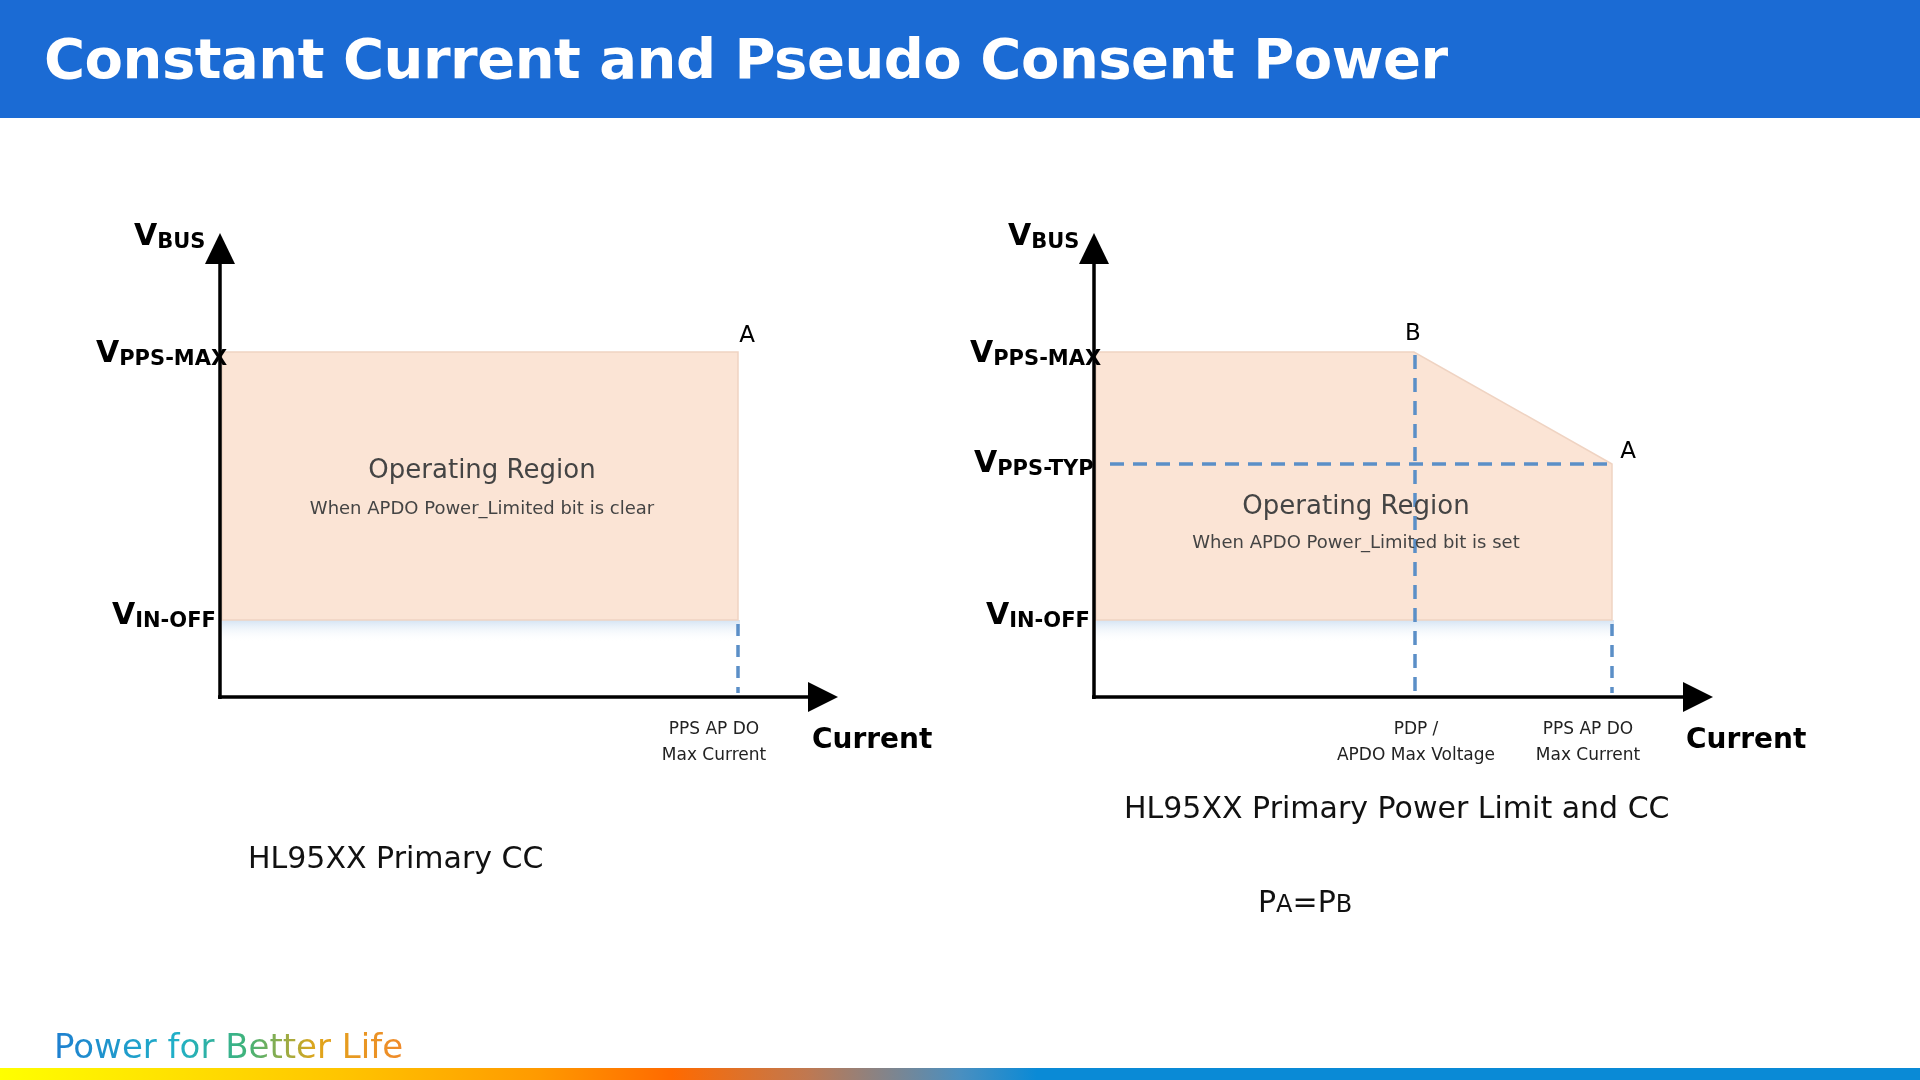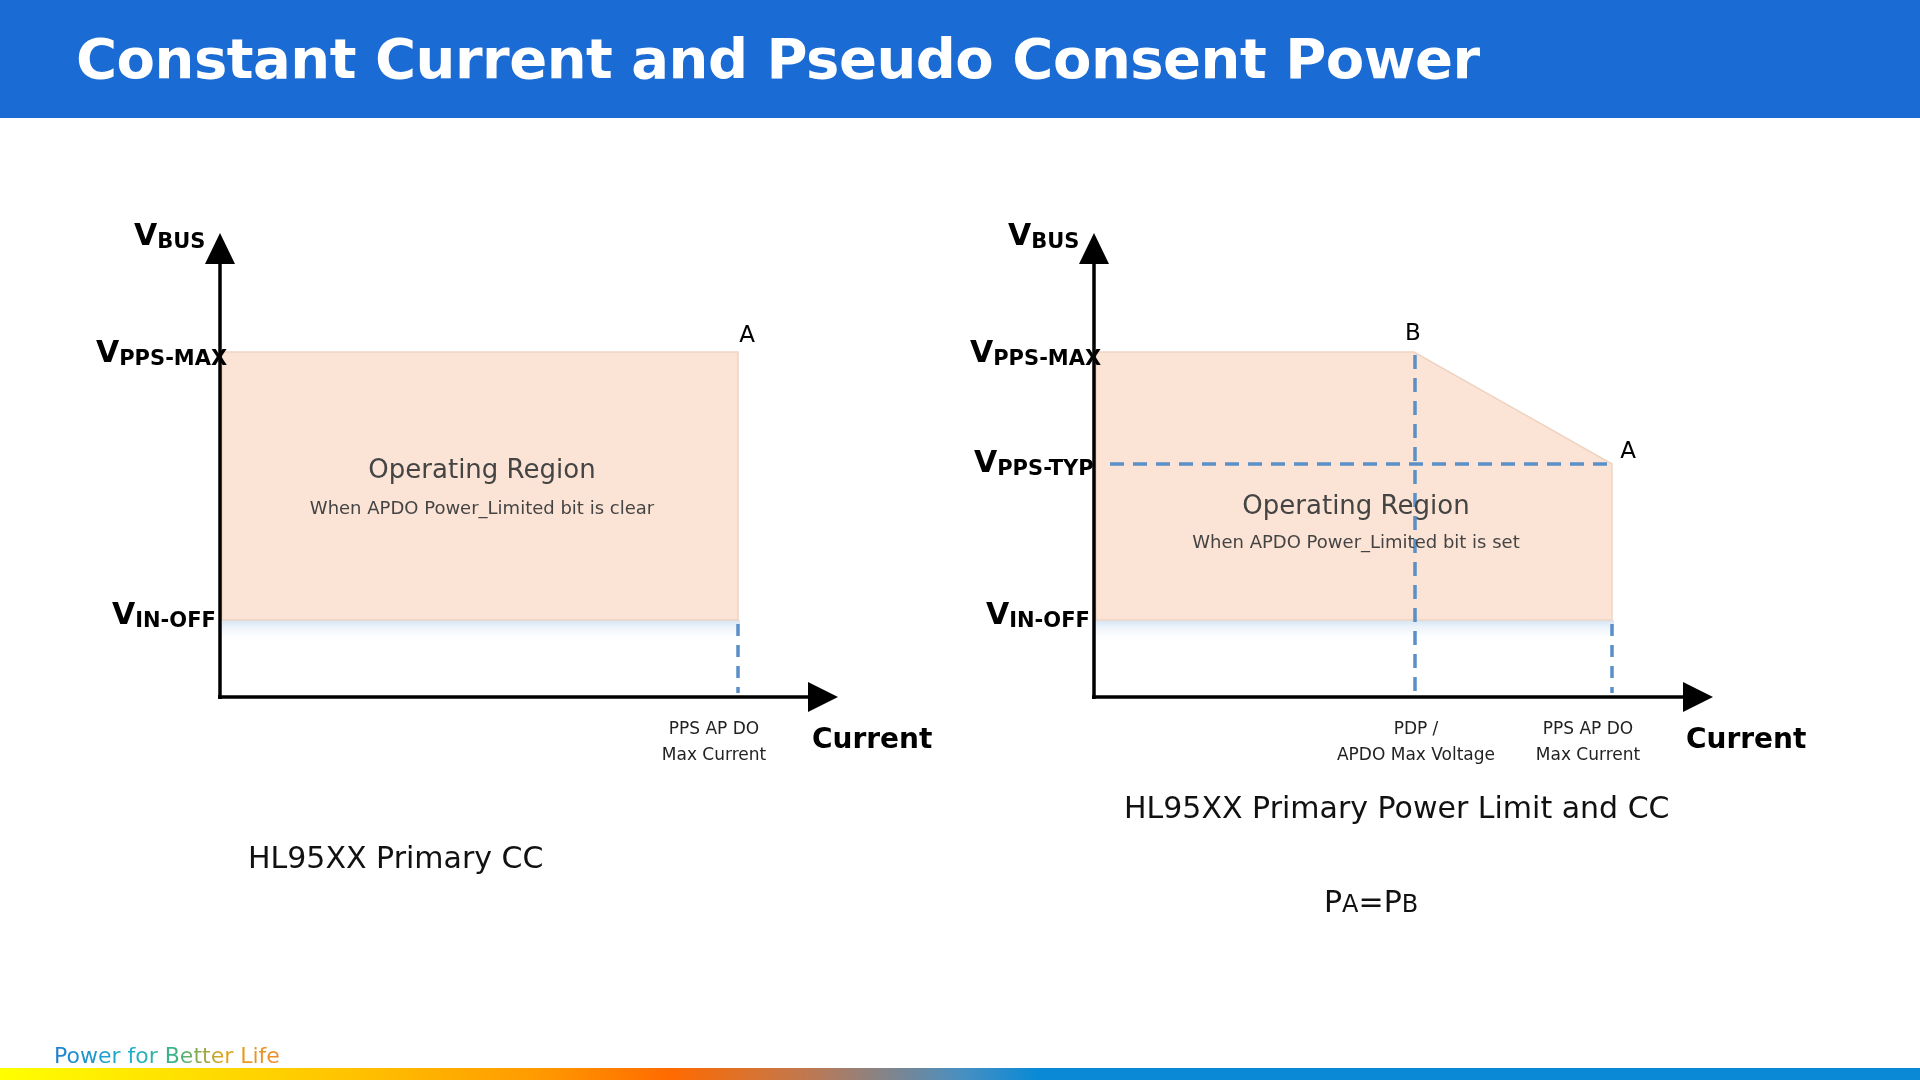--- a/index.html
+++ b/index.html
@@ -6,36 +6,36 @@
     body {
       width: 1920px; height: 1080px; position: relative; overflow: hidden;
       background: #ffffff;
       font-family: "Liberation Sans", "DejaVu Sans", sans-serif;
     }
     .title-bar {
       position: absolute; left: 0; top: 0; width: 1920px; height: 118px;
       background: #1b6bd4;
     }
     .title-text {
-      position: absolute; left: 76px; top: 26px;
+      position: absolute; left: 44px; top: 26px;
       color: #ffffff; font-weight: bold; font-size: 56px;
       font-family: "DejaVu Sans", sans-serif; letter-spacing: -0.5px;
       white-space: nowrap;
     }
     svg.diagram { position: absolute; left: 0; top: 0; }
     .lbl { font-family: "DejaVu Sans", sans-serif; fill: #000; }
     .caption {
       position: absolute; font-size: 30px; color: #111;
       font-family: "DejaVu Sans", sans-serif; text-align: left; white-space: nowrap;
     }
     .tagline {
-      position: absolute; left: 54px; top: 1026px; font-size: 22px;
+      position: absolute; left: 54px; top: 1026px; font-size: 34px;
       font-family: "DejaVu Sans", sans-serif; white-space: nowrap;
       background: linear-gradient(90deg, #1e7fd0 0%, #20b0c8 35%, #3fb37a 55%, #e0a51a 75%, #f08a2a 100%);
-      -webkit-background-clip: text; background-clip: text; color: transparent; margin-top: 17px;
+      -webkit-background-clip: text; background-clip: text; color: transparent;
     }
     .bottom-bar {
       position: absolute; left: 0; top: 1068px; width: 1920px; height: 12px;
       background: linear-gradient(90deg, #ffff00 0%, #ffc400 18%, #ff9a00 28%, #ff6a00 35%, #c07850 42%, #4a8fc0 50%, #0a8ad6 54%, #0a8ad6 100%);
     }
   </style>
 </head>
 <body>
 
 <div class="title-bar">
@@ -96,18 +96,18 @@
     <text class="lbl" x="1416" y="734" font-size="17" text-anchor="middle" style="fill:#222">PDP /</text>
     <text class="lbl" x="1416" y="760" font-size="17" text-anchor="middle" style="fill:#222">APDO Max Voltage</text>
     <text class="lbl" x="1588" y="734" font-size="17" text-anchor="middle" style="fill:#222">PPS AP DO</text>
     <text class="lbl" x="1588" y="760" font-size="17" text-anchor="middle" style="fill:#222">Max Current</text>
     <text class="lbl" x="1686" y="748" font-size="28" font-weight="bold">Current</text>
   </g>
 </svg>
 
 <div class="caption" style="left:248px; width:400px; top:840px;">HL95XX Primary CC</div>
 <div class="caption" style="left:1124px; width:600px; top:790px;">HL95XX Primary Power Limit and CC</div>
-<div class="caption" style="left:1324px; width:200px; top:884px;">
+<div class="caption" style="left:1258px; width:200px; top:884px;">
   <span>P</span><span style="font-size:24px">A</span><span>=</span><span>P</span><span style="font-size:24px">B</span>
 </div>
 
 <div class="tagline">Power for Better Life</div>
 <div class="bottom-bar"></div>
 
 </body></html>

